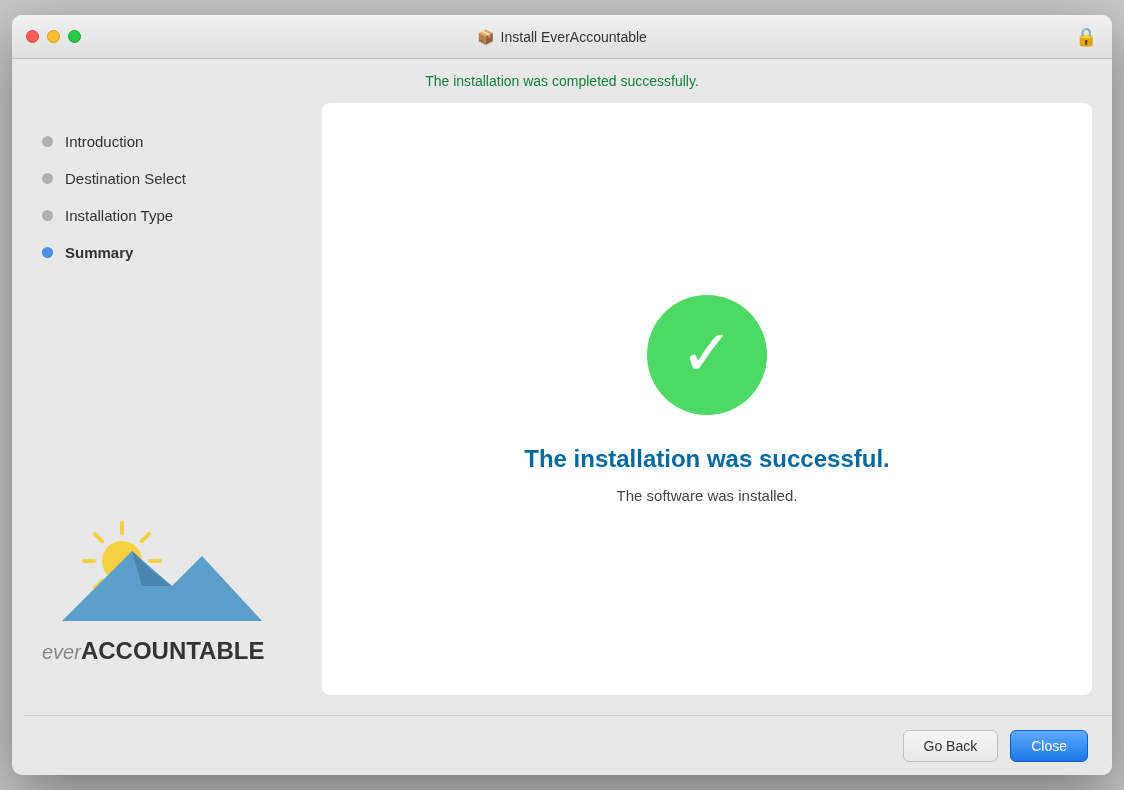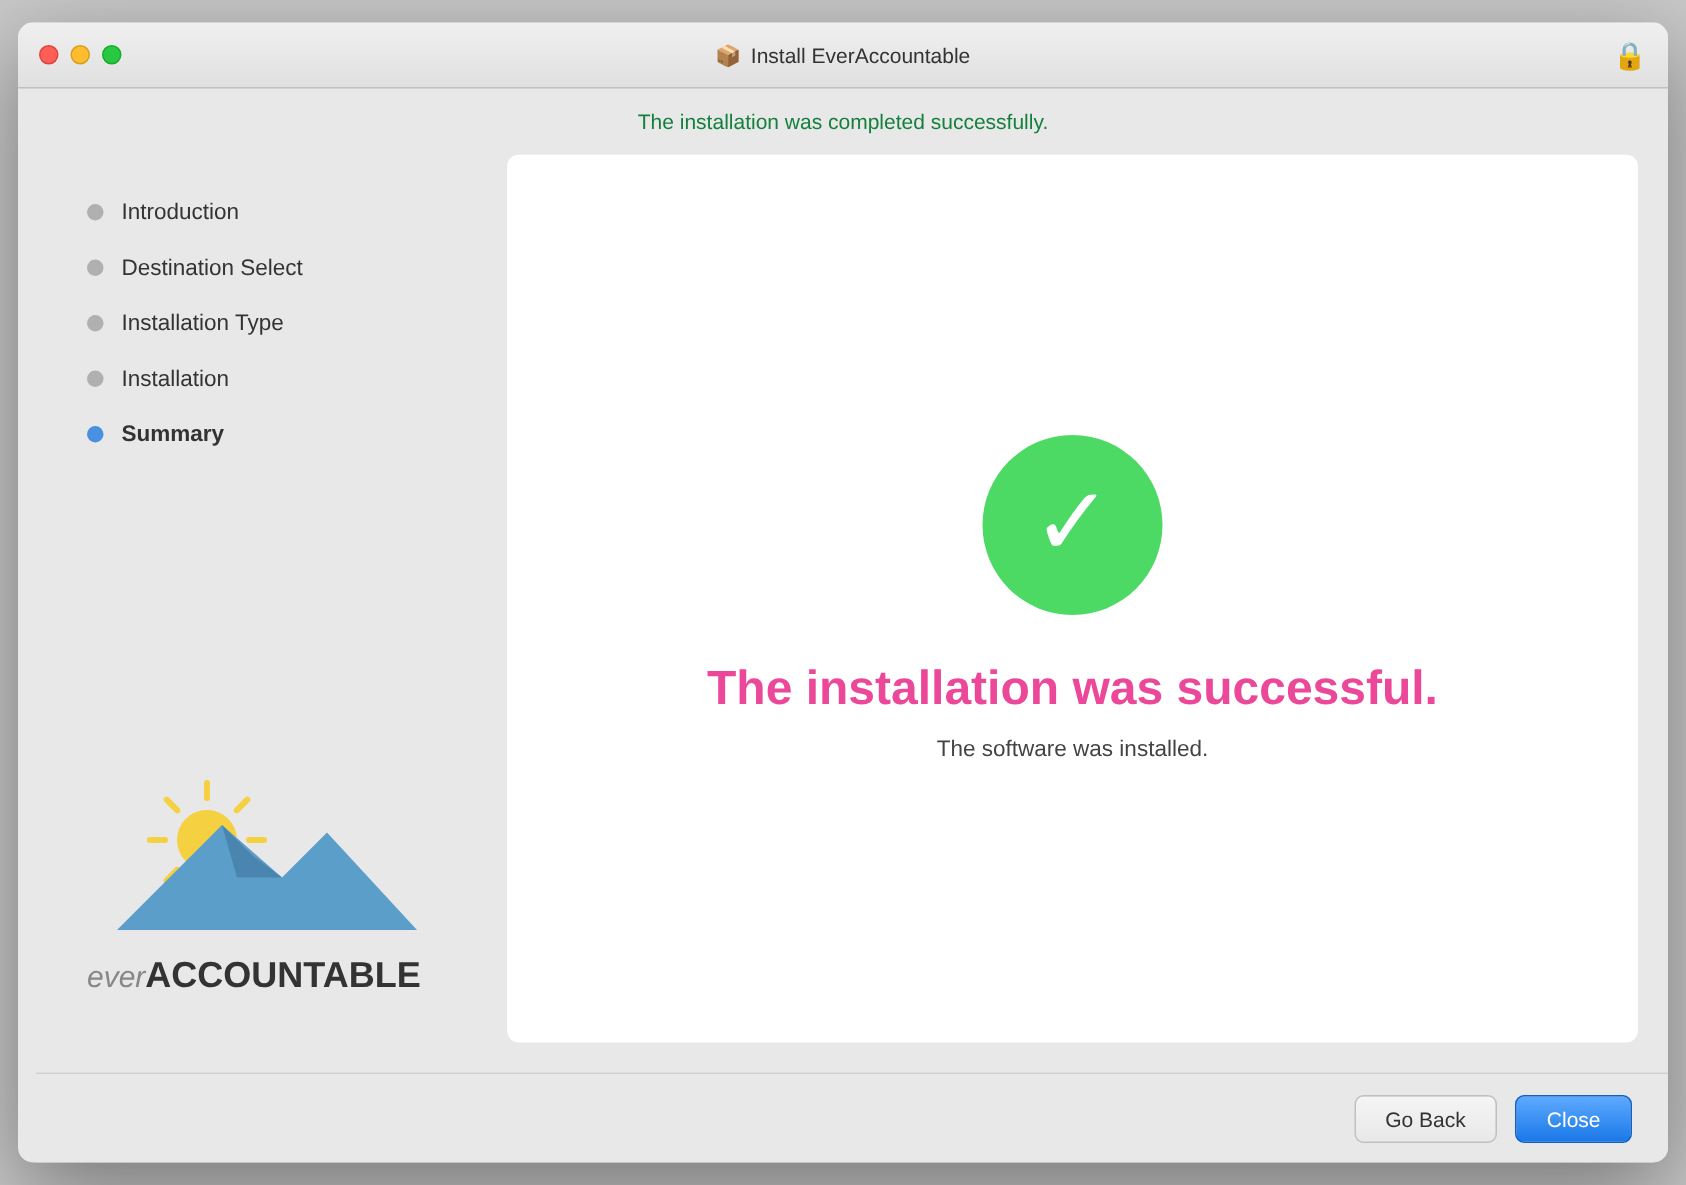--- a/index.html
+++ b/index.html
@@ -80,21 +80,20 @@
       font-size: 14px;
       color: #15803d;
       flex-shrink: 0;
     }
 
     
     .main-content {
       display: flex;
       flex: 1;
       overflow: hidden;
-      padding-left: 16px;
     }
 
     
     .sidebar {
       width: 310px;
       background: #e8e8e8;
       padding: 20px 0;
       flex-shrink: 0;
       display: flex;
       flex-direction: column;
@@ -161,23 +160,23 @@
     }
 
     .checkmark {
       color: white;
       font-size: 64px;
       line-height: 1;
       margin-top: -4px;
     }
 
     .success-title {
-      font-size: 32px;
+      font-size: 24px;
       font-weight: 700;
-      color: #ec4899;
+      color: #0369a1;
       margin-bottom: 14px;
       text-align: center;
     }
 
     .success-subtitle {
       font-size: 15px;
       color: #444;
       text-align: center;
     }
 
@@ -266,24 +265,20 @@
         <div class="sidebar-item">
           <div class="sidebar-dot inactive"></div>
           <span>Destination Select</span>
         </div>
 
         <div class="sidebar-item">
           <div class="sidebar-dot inactive"></div>
           <span>Installation Type</span>
         </div>
 
-        <div class="sidebar-item">
-          <div class="sidebar-dot inactive"></div>
-          <span>Installation</span>
-        </div>
 
         <div class="sidebar-item active">
           <div class="sidebar-dot active-blue"></div>
           <span>Summary</span>
         </div>
 
       </div>
 
       <div class="sidebar-logo">
         <svg width="230" height="130" viewBox="0 0 230 130">

